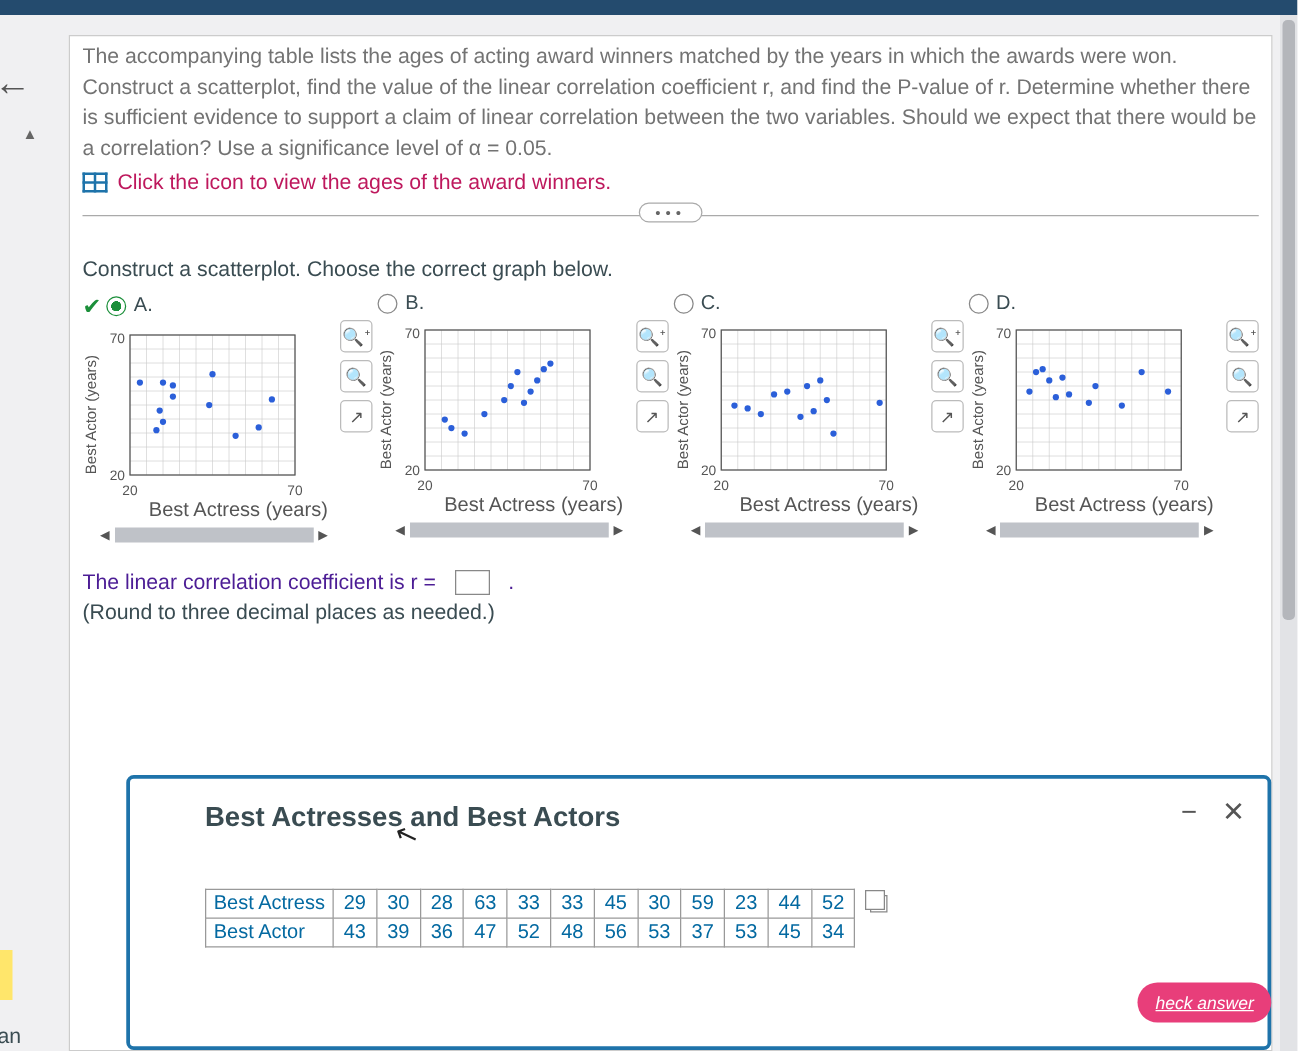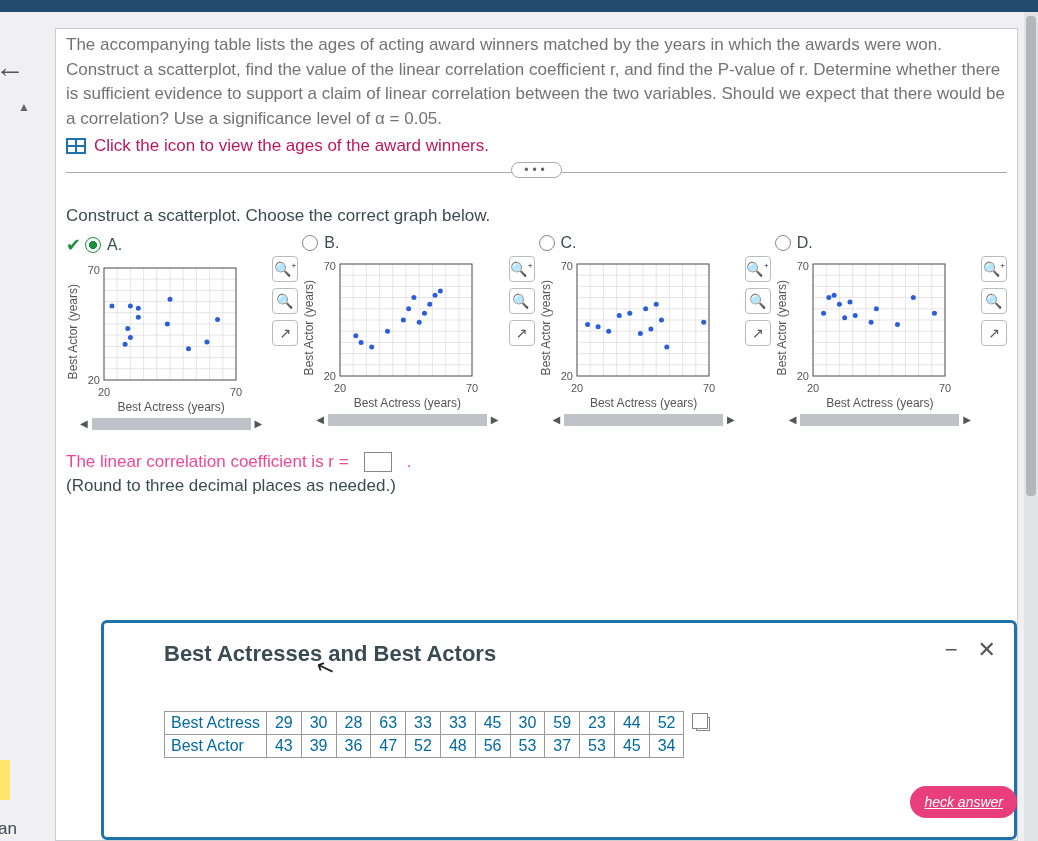--- a/index.html
+++ b/index.html
@@ -24,27 +24,27 @@
 .prompt{padding:28px 10px 8px 10px;color:#3a4c52}
 .charts{display:flex;gap:4px;padding:0 10px;align-items:flex-start}
 .chartbox{flex:1;position:relative;padding-right:36px}
 .optlabel{display:flex;align-items:center;gap:6px;margin-bottom:6px;font-size:16px;color:#3a4c52}
 .radio{width:16px;height:16px;border:1.5px solid #888;border-radius:50%;display:inline-block}
 .radio.sel{border-color:#1b8f3a;background:radial-gradient(#1b8f3a 40%,transparent 42%)}
 .check{color:#1b8f3a;font-size:18px;margin-right:-2px}
 .plotwrap{display:flex;align-items:center}
 .ylab{writing-mode:vertical-rl;transform:rotate(180deg);font-size:12px;color:#555;margin-right:2px}
 svg.plot{display:block}
-.xlab{font-size:12px;color:#555;text-align:center;margin-top:-2px;margin-left:14px}
+.xlab{font-size:16px;color:#555;text-align:right;margin-top:-2px;margin-left:14px}
 .toolcol{position:absolute;right:0;top:22px;display:flex;flex-direction:column;gap:6px}
 .tbtn{width:26px;height:26px;border:1px solid #bbb;border-radius:4px;background:#fff;display:flex;align-items:center;justify-content:center;font-size:14px;cursor:pointer;color:#555}
 .scroller{display:flex;align-items:center;gap:4px;margin:4px 0 0 14px}
 .scroller .bar{flex:1;height:12px;background:#bfc2c8}
 .scroller .arr{font-size:10px;color:#555}
-.rline{padding:22px 10px 4px 10px;color:#ec4899;display:flex;align-items:center;gap:15px;flex-wrap:wrap}
+.rline{padding:22px 10px 4px 10px;color:#4c1d95;display:flex;align-items:center;gap:15px;flex-wrap:wrap}
 .rinput{width:28px;height:20px;border:1px solid #888;background:#fff}
 .roundnote{padding:0 10px;color:#3a4c52}
 .modal{position:absolute;left:45px;right:0;bottom:0;height:220px;background:#fff;border:3px solid #1e73aa;border-radius:6px;padding:18px 30px 0 60px}
 .modal h2{font-weight:bold;font-size:22px;color:#3a4c52;margin-bottom:44px}
 .mctrl{position:absolute;right:18px;top:14px;display:flex;gap:20px;font-size:22px;color:#555}
 .mctrl span{cursor:pointer}
 .dtable{border-collapse:collapse;font-size:16px;color:#0369a1}
 .dtable td,.dtable th{border:1px solid #999;padding:2px 8px;font-weight:normal}
 .dtable th{text-align:left;padding:2px 6px}
 .copyic{width:14px;height:14px;border:1.5px solid #888;display:inline-block;position:relative;vertical-align:middle;margin-left:4px}

